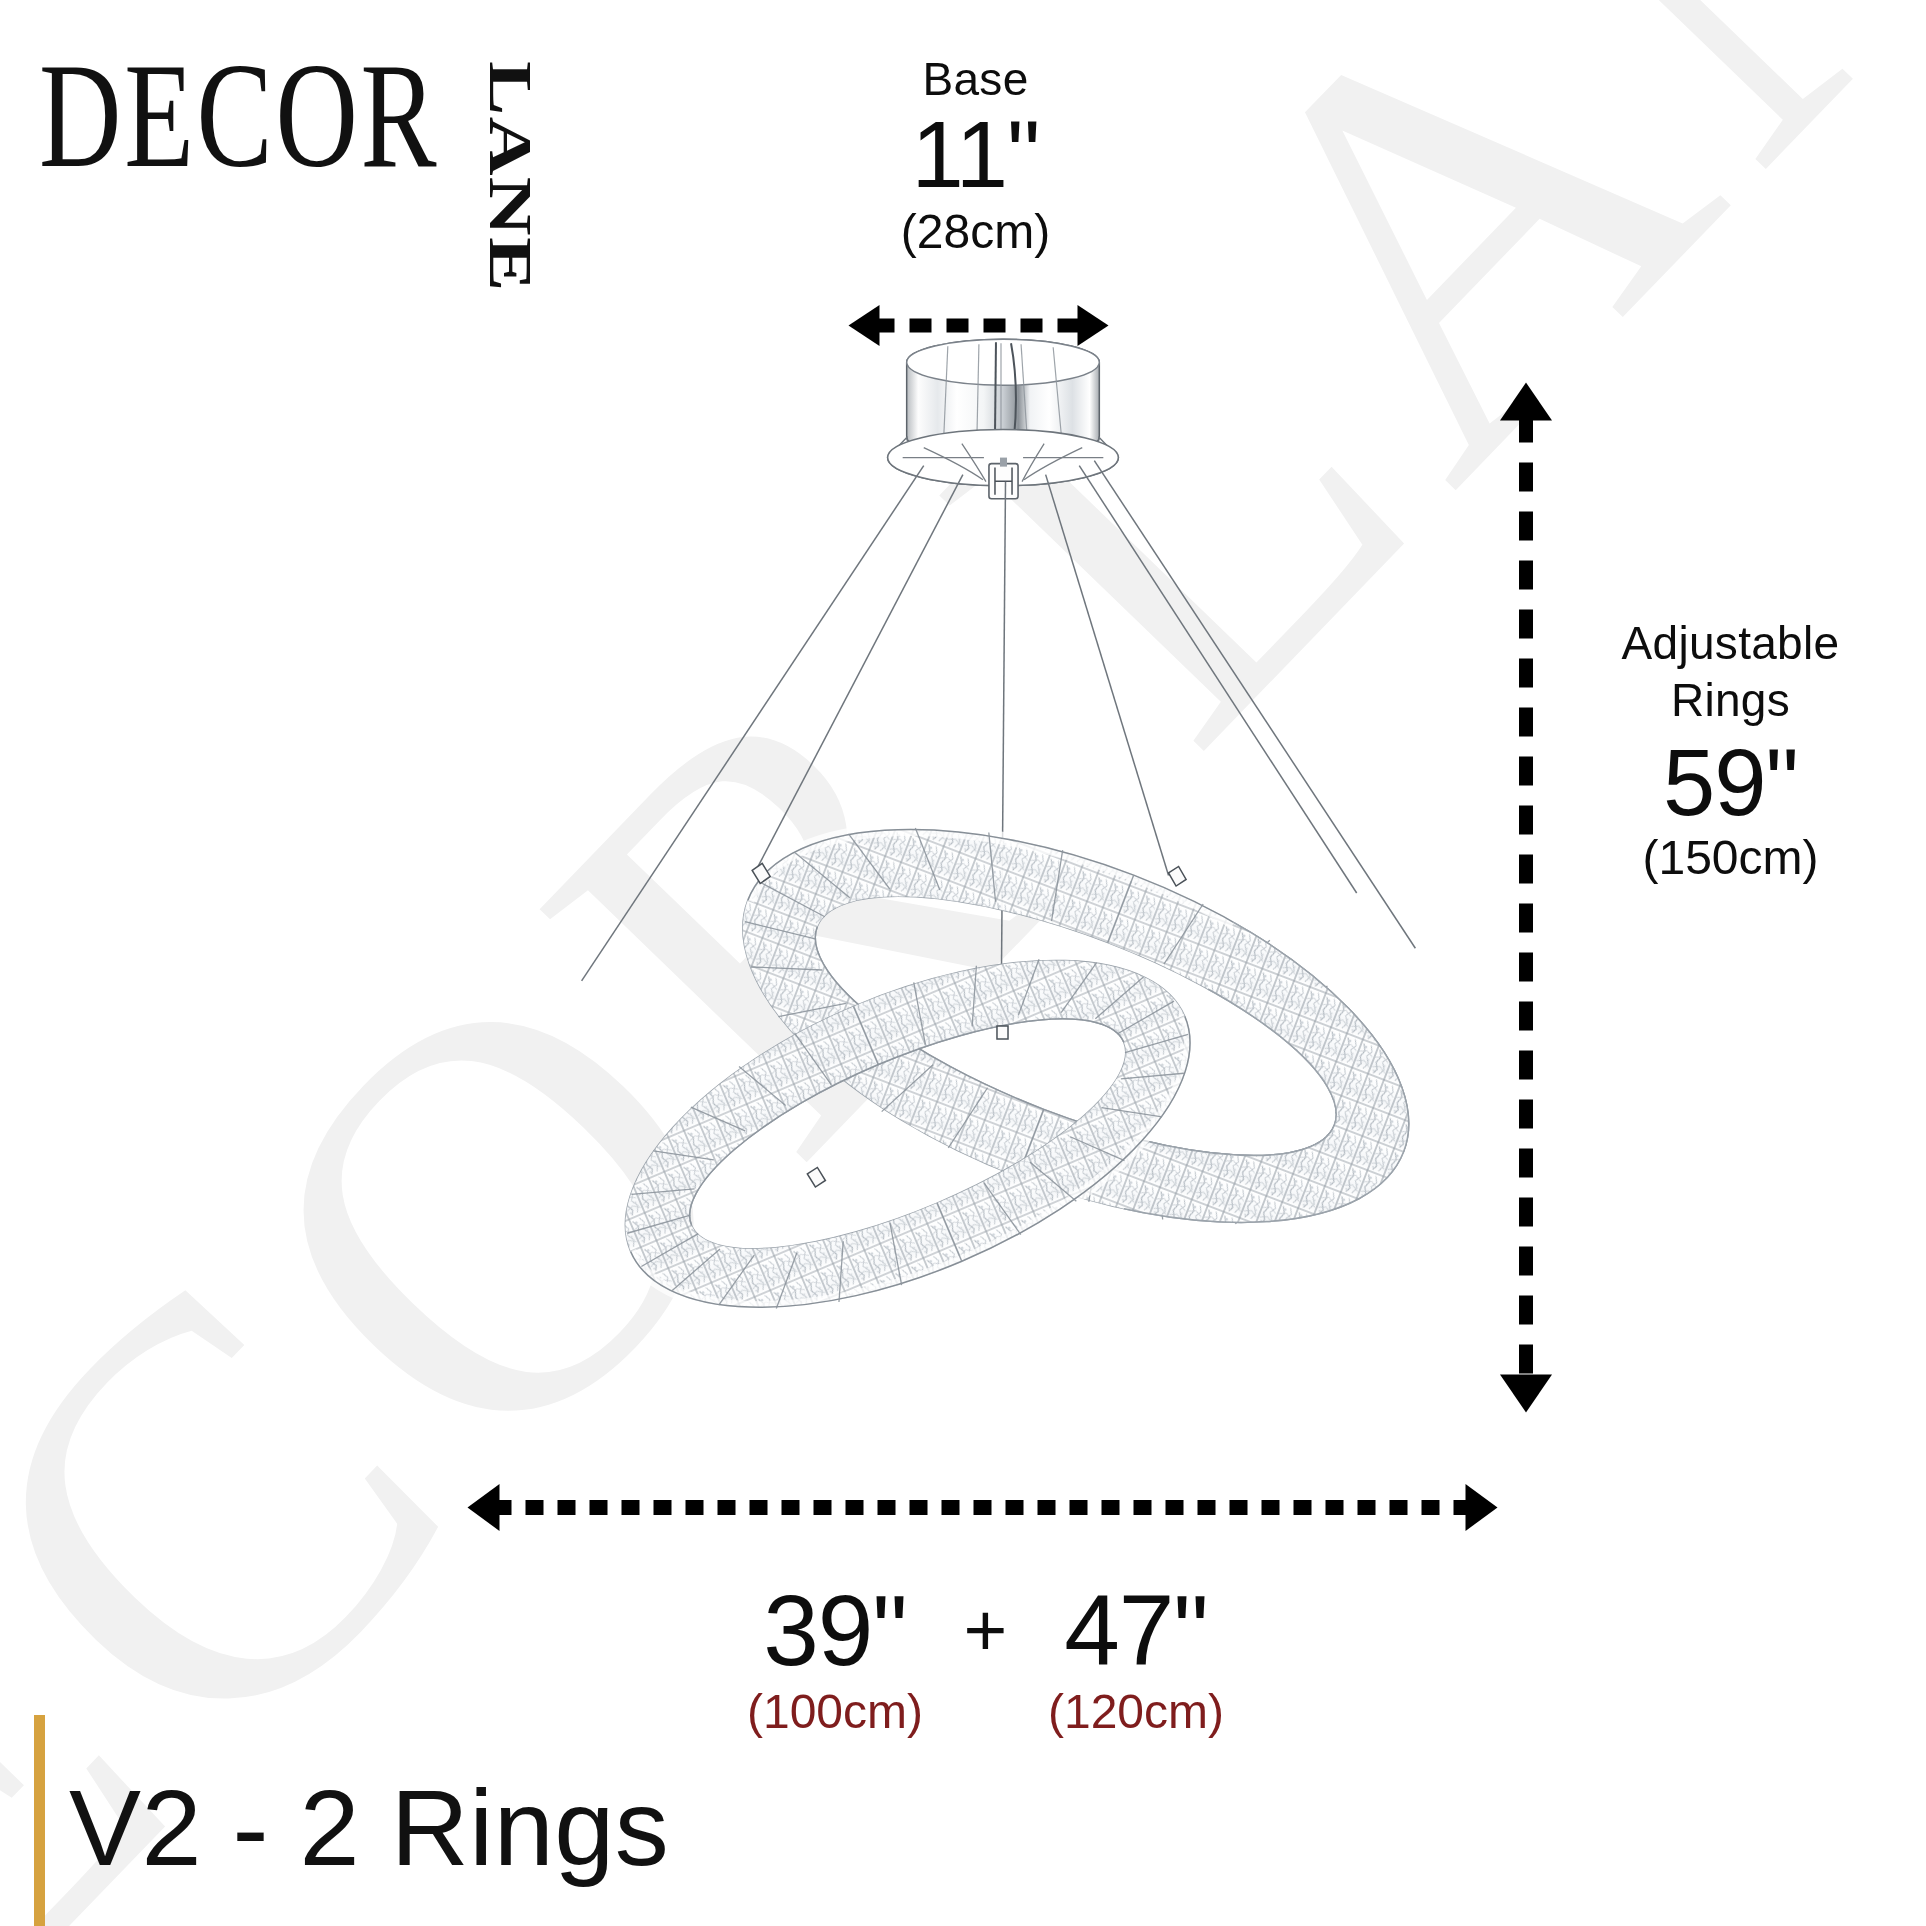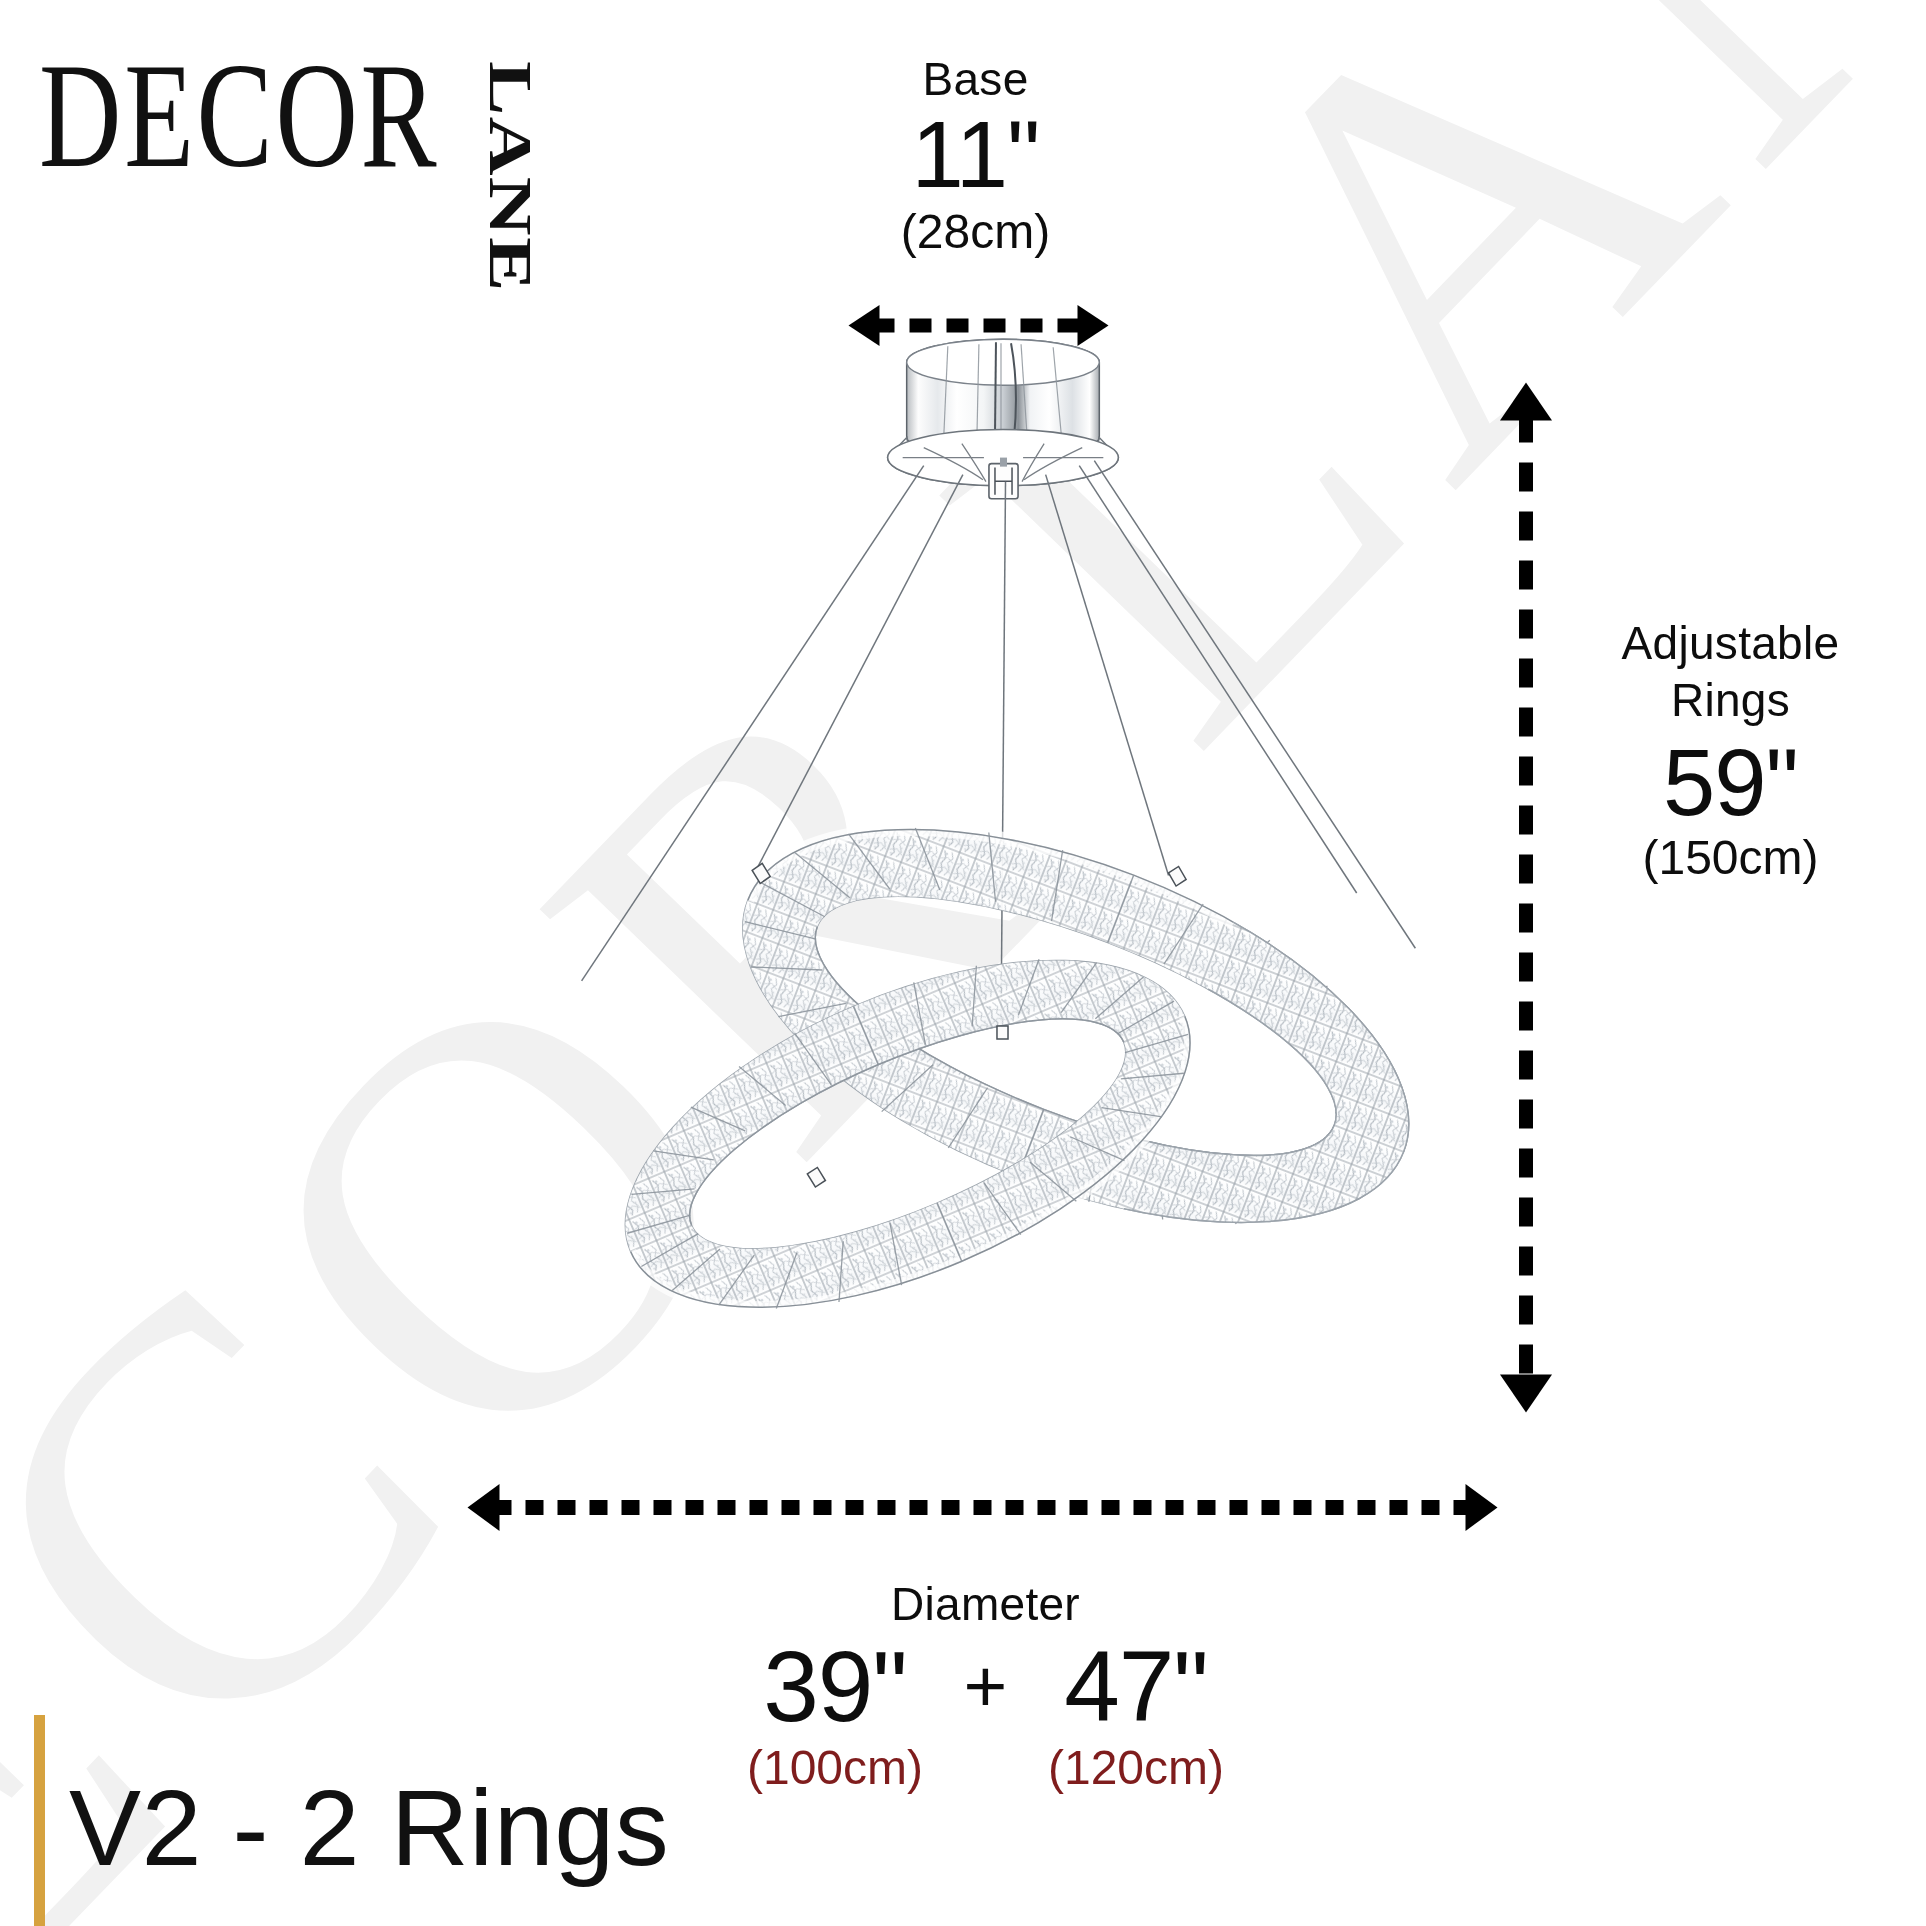--- a/index.html
+++ b/index.html
@@ -454,21 +454,20 @@
   <g fill="#000000">
     <path d="M 0 65 L 64 18 L 64 112 Z"></path>
     <path d="M 2060 65 L 1996 18 L 1996 112 Z"></path>
   </g>
   <g stroke="#000000" stroke-width="30" stroke-dasharray="36 28" stroke-linecap="butt">
     <line x1="52" y1="65" x2="2008" y2="65"></line>
   </g>
 </svg>
 
 <div class="dim-block" id="diameter-dimension">
-  <div class="dim-caption">Diameter</div>
   <div class="diam-values">
     <div class="diam-group">
       <div class="diam-num">39"</div>
       <div class="diam-sub">(100cm)</div>
     </div>
     <div class="diam-plus">+</div>
     <div class="diam-group">
       <div class="diam-num">47"</div>
       <div class="diam-sub">(120cm)</div>
     </div>

